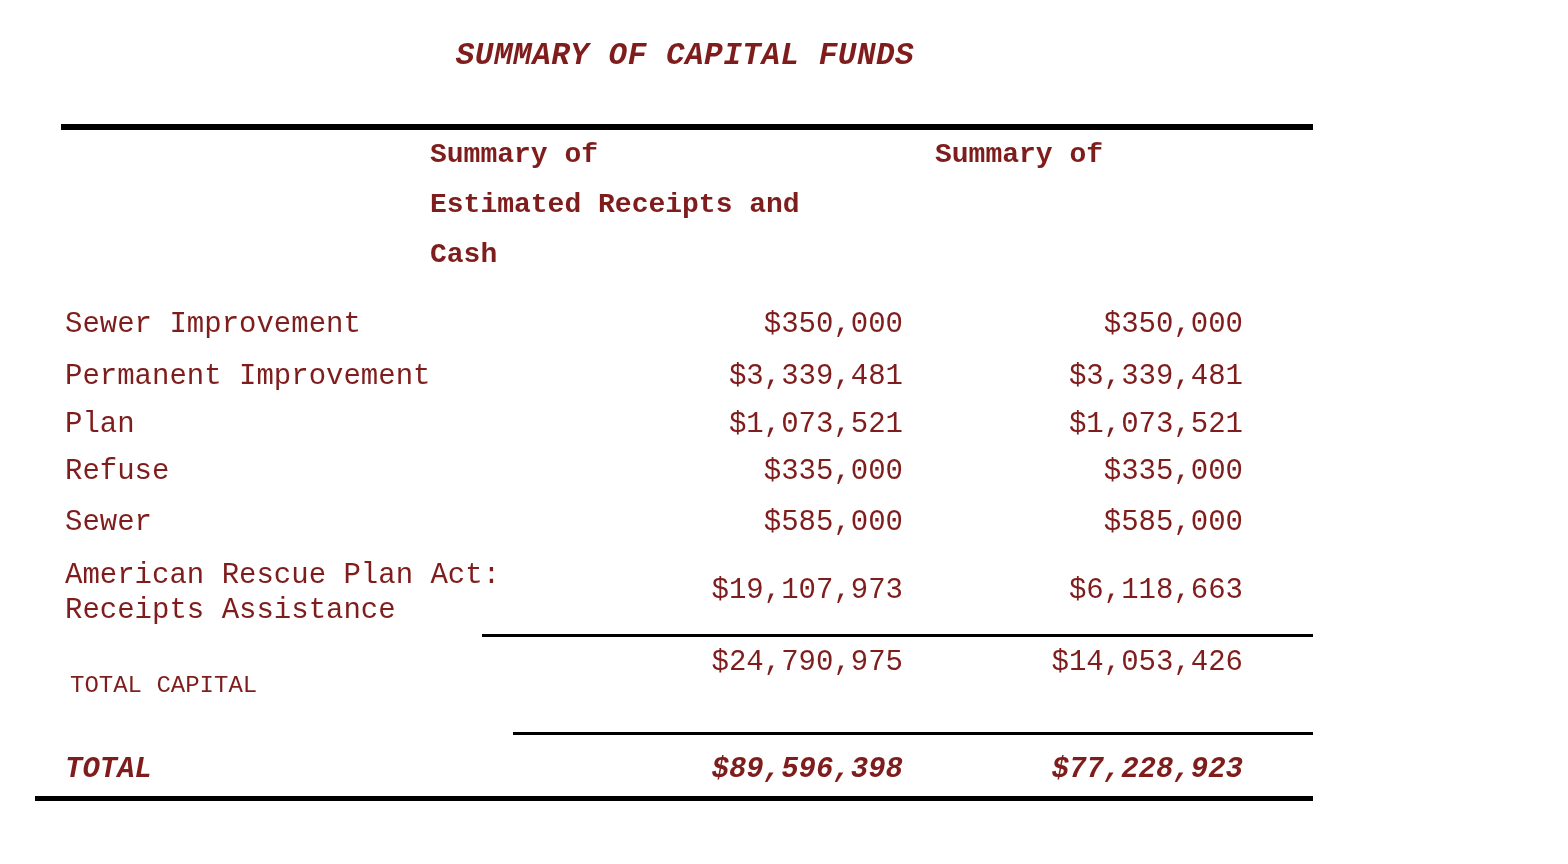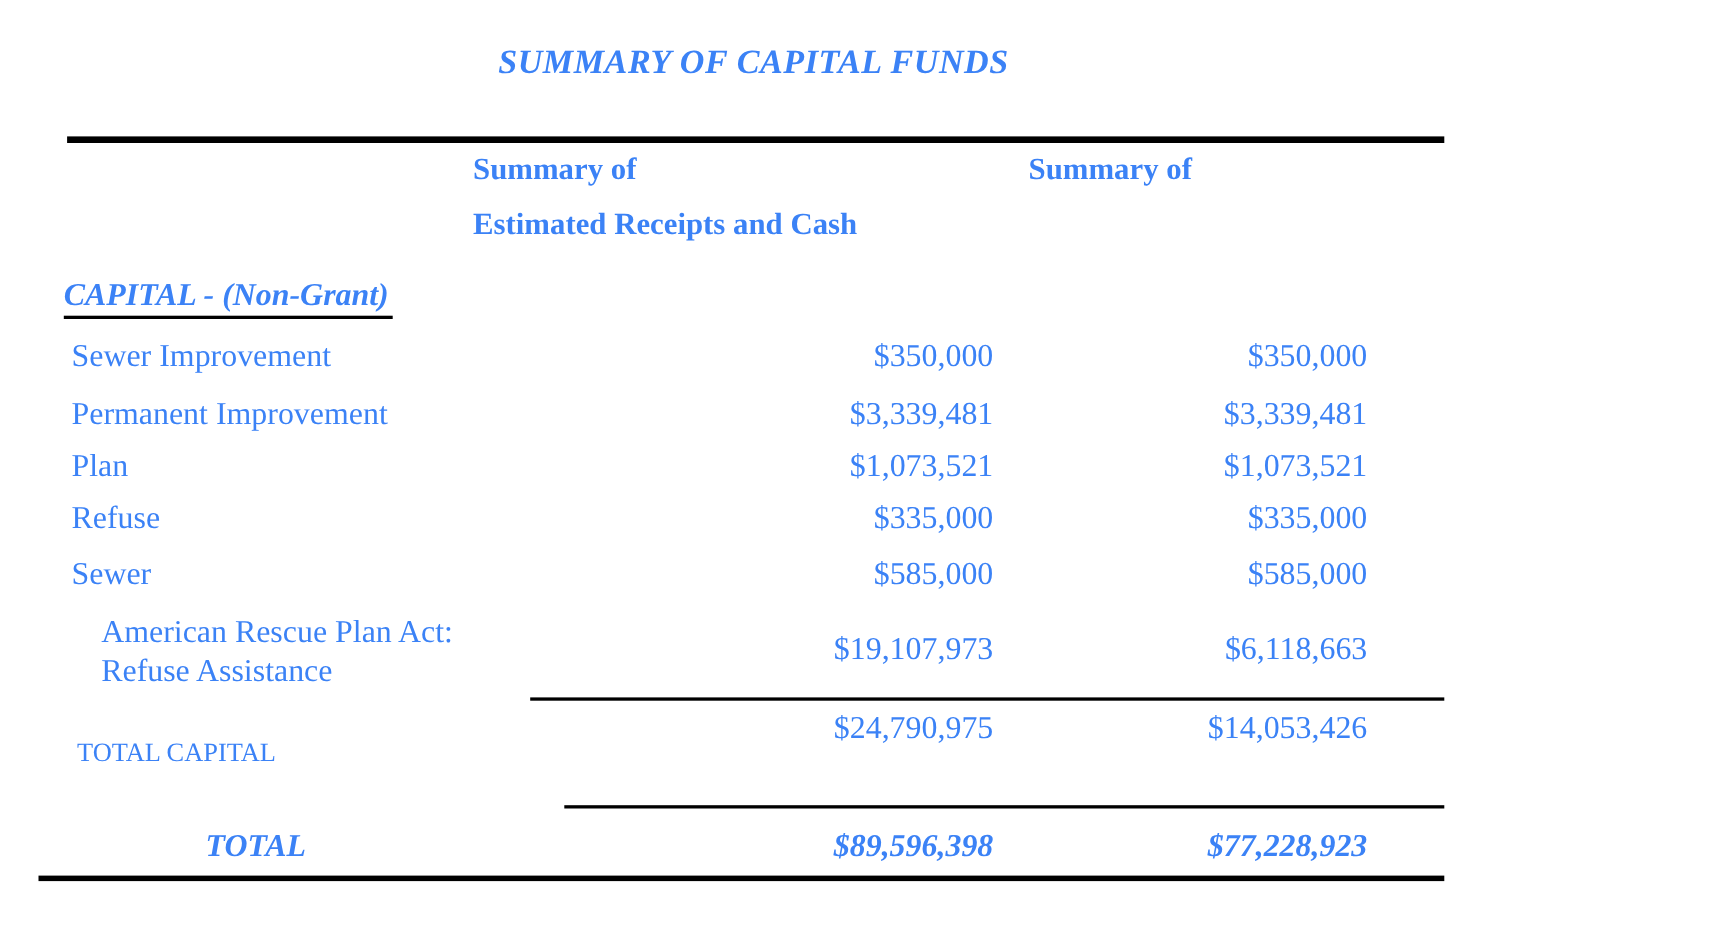--- a/index.html
+++ b/index.html
@@ -1,22 +1,22 @@
 <!DOCTYPE html>
 <html><head>
 <meta charset="utf-8">
 <style>
   html, body { margin: 0; padding: 0; background: #ffffff; }
   .page {
     position: relative;
     width: 1313px;
     height: 864px;
     background: #ffffff;
-    color: #3b82f6;
-    font-family: Liberation Serif, serif;
+    color: #7f1d1d;
+    font-family: Liberation Mono, monospace;
     overflow: hidden;
   }
   .title {
     position: absolute;
     left: 425px; top: 38px; width: 520px;
     text-align: center;
     font-size: 31px;
     font-weight: bold;
     font-style: italic;
     letter-spacing: 0.5px;
@@ -50,46 +50,45 @@
   .row { position: absolute; left: 0; width: 1568px; font-size: 29px; }
   .row .label { position: absolute; left: 65px; top: 0; white-space: nowrap; }
   .row .v1 { position: absolute; left: 460px; width: 443px; top: 0; text-align: right; }
   .row .v2 { position: absolute; left: 903px; width: 340px; top: 0; text-align: right; }
   .row-1 { top: 308px; }
   .row-2 { top: 360px; }
   .row-3 { top: 408px; }
   .row-4 { top: 455px; }
   .row-5 { top: 506px; }
   .row-6 { top: 558px; }
-  .row-6 .label { line-height: 35px; margin-left: 27px; }
+  .row-6 .label { line-height: 35px; }
   .row-6 .label span { display: block; }
   .row-6 .v1, .row-6 .v2 { top: 16px; }
   .subtotal-values { top: 646px; }
   .subtotal-label { position: absolute; left: 70px; top: 672px; font-size: 24px; }
   .row-grandtotal { top: 753px; font-weight: bold; font-style: italic; }
-  .row-grandtotal .label { left: 65px; width: 335px; text-align: center; }
+  .row-grandtotal .label { left: 65px; width: 335px; text-align: left; }
 </style>
 </head>
 <body>
 
 <div class="page">
 
   <div class="title">SUMMARY OF CAPITAL FUNDS</div>
 
   <div class="rule rule-top"></div>
 
   <div class="col-header receipts">
     <span>Summary of</span>
     <span>Estimated Receipts and Cash</span>
   </div>
   <div class="col-header appropriations">
     <span>Summary of</span>
   </div>
 
-  <div class="section-heading">CAPITAL - (Non-Grant)</div>
 
   <div class="row row-1">
     <span class="label">Sewer Improvement</span>
     <span class="v1">$350,000</span>
     <span class="v2">$350,000</span>
   </div>
 
   <div class="row row-2">
     <span class="label">Permanent Improvement</span>
     <span class="v1">$3,339,481</span>
@@ -110,21 +109,21 @@
 
   <div class="row row-5">
     <span class="label">Sewer</span>
     <span class="v1">$585,000</span>
     <span class="v2">$585,000</span>
   </div>
 
   <div class="row row-6">
     <span class="label">
       <span>American Rescue Plan Act:</span>
-      <span>Refuse Assistance</span>
+      <span>Receipts Assistance</span>
     </span>
     <span class="v1">$19,107,973</span>
     <span class="v2">$6,118,663</span>
   </div>
 
   <div class="rule rule-sub"></div>
 
   <div class="row subtotal-values">
     <span class="v1">$24,790,975</span>
     <span class="v2">$14,053,426</span>

